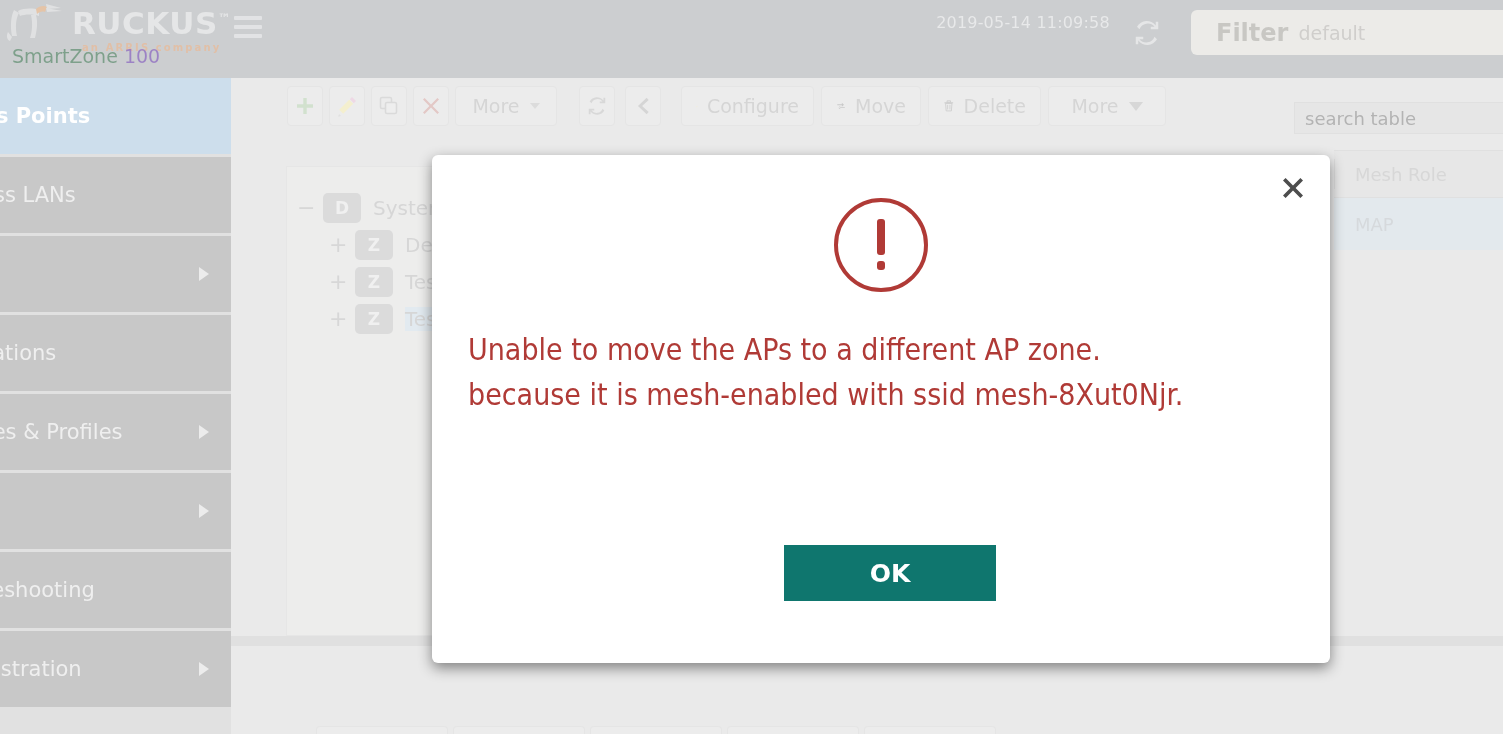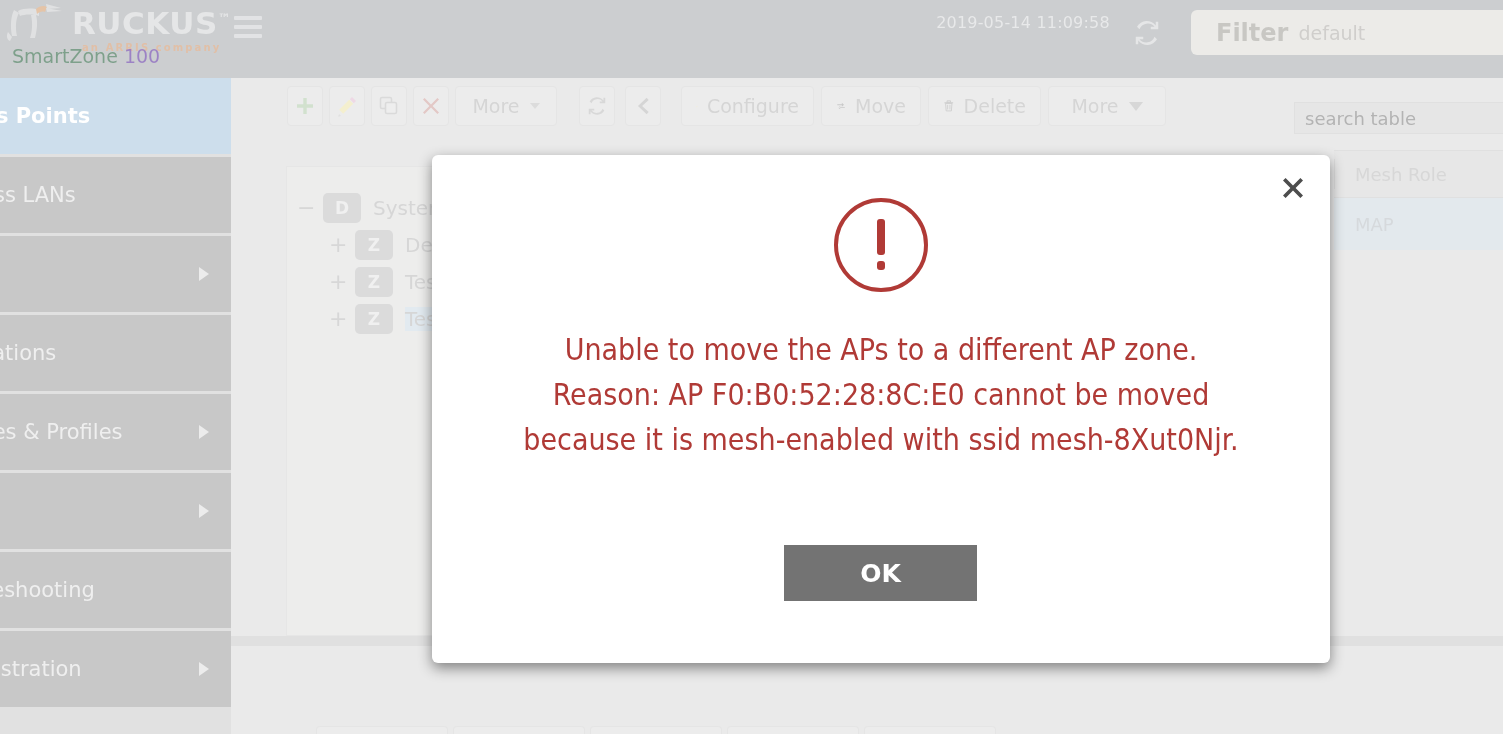--- a/index.html
+++ b/index.html
@@ -191,30 +191,30 @@
     position: absolute; right: 20px; top: 16px;
     width: 34px; height: 34px; cursor: pointer;
     display: flex; align-items: center; justify-content: center;
   }
   #err-icon {
     position: absolute; left: 50%; top: 40px; transform: translateX(-50%);
     width: 100px; height: 100px;
   }
   #dialog-msg {
     position: absolute; left: 36px; top: 172px; width: 826px;
-    text-align: center;
+    text-align: left;
     font-size: 30px; line-height: 45px;
     color: #b03a36;
     font-family: "DejaVu Sans Condensed", "Liberation Sans Narrow", "Liberation Sans", sans-serif;
   }
   #dialog-msg div { white-space: nowrap; }
   #ok-button {
     position: absolute; left: 352px; top: 390px;
-    width: 193px; height: 56px;
-    background: #737373; border: none; cursor: pointer;
+    width: 212px; height: 56px;
+    background: #0f766e; border: none; cursor: pointer;
     color: #ffffff; font-size: 25px; font-weight: bold;
     font-family: "DejaVu Sans", "Liberation Sans", sans-serif;
   }
 </style>
 </head>
 <body>
 
 <div id="app">
 
   <div id="header">
@@ -428,20 +428,19 @@
     </div>
 
     <svg id="err-icon" viewBox="0 0 100 100">
       <circle cx="50" cy="50" r="45" fill="none" stroke="#b03a36" stroke-width="4"></circle>
       <rect x="46" y="24" width="8" height="36" rx="3" fill="#b03a36"></rect>
       <rect x="46" y="66" width="8" height="9" rx="3" fill="#b03a36"></rect>
     </svg>
 
     <div id="dialog-msg">
       <div>Unable to move the APs to a different AP zone.</div>
-      <div>Reason: AP F0:B0:52:28:8C:E0 cannot be moved</div>
       <div>because it is mesh-enabled with ssid mesh-8Xut0Njr.</div>
     </div>
 
     <button id="ok-button">OK</button>
   </div>
 
 </div>
 
 </body></html>

